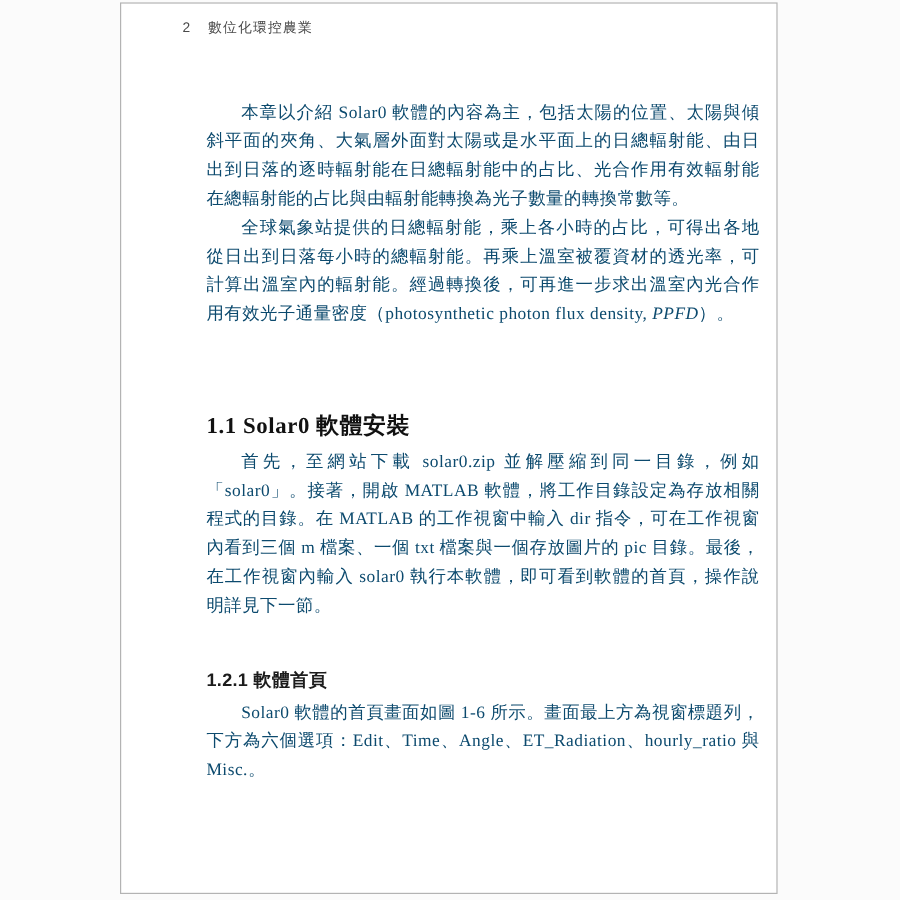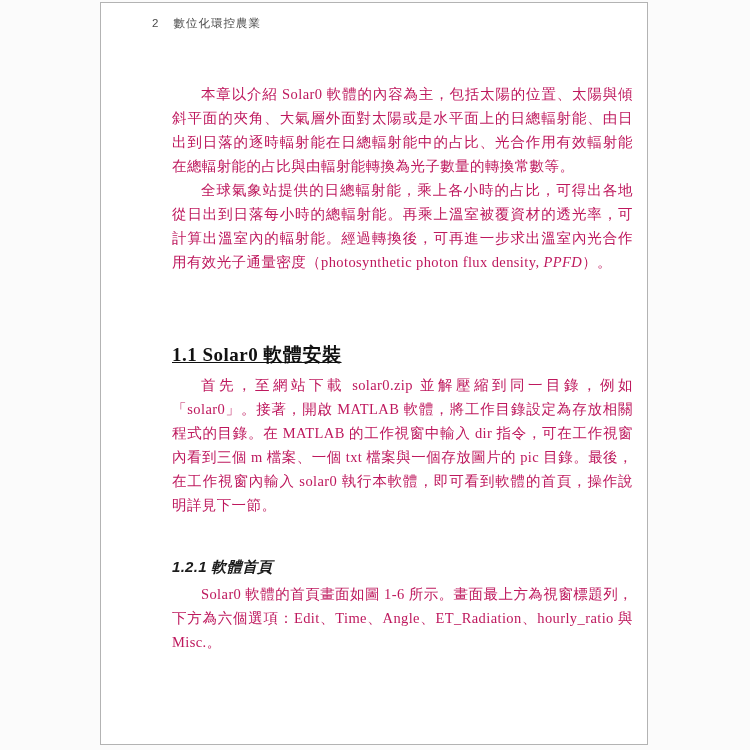--- a/index.html
+++ b/index.html
@@ -31,49 +31,49 @@
     left: 71px;
     width: 461px;
     color: #222222;
   }
   .body-col p {
     font-size: 14.5px;
     line-height: 24px;
     text-align: justify;
     text-indent: 2em;
     letter-spacing: 0.4px;
-    color: #be185d;
+    color: #0c4a6e;
   }
   .intro-block   { top: 79px; }
   .install-block { top: 370px; }
   .home-block    { top: 579px; }
   .edit-block    { top: 661px; }
   .h-serif {
     position: absolute;
     left: 71px;
     font-family: "Liberation Serif", "DejaVu Serif", serif;
     font-weight: bold;
     font-size: 19px;
     letter-spacing: 0.5px;
     color: #111111;
     white-space: nowrap;
   }
-  .h1-1 { top: 339px; text-decoration: underline; }
+  .h1-1 { top: 339px; }
   .h1-2 { top: 502px; }
   .h-sans {
     position: absolute;
     left: 71px;
     font-family: "Liberation Sans", "DejaVu Sans", sans-serif;
     font-weight: bold;
     font-size: 15px;
     letter-spacing: 0.3px;
     color: #1c1c1c;
     white-space: nowrap;
   }
-  .h1-2-1 { top: 555px; font-style: italic; }
+  .h1-2-1 { top: 555px; }
   .h1-2-2 { top: 639px; }
   .ppfd-italic { font-style: italic; }
 </style>
 </head>
 <body>
 
 <div class="book-page">
 
   <div class="running-header">
     <span class="page-num">2</span>

